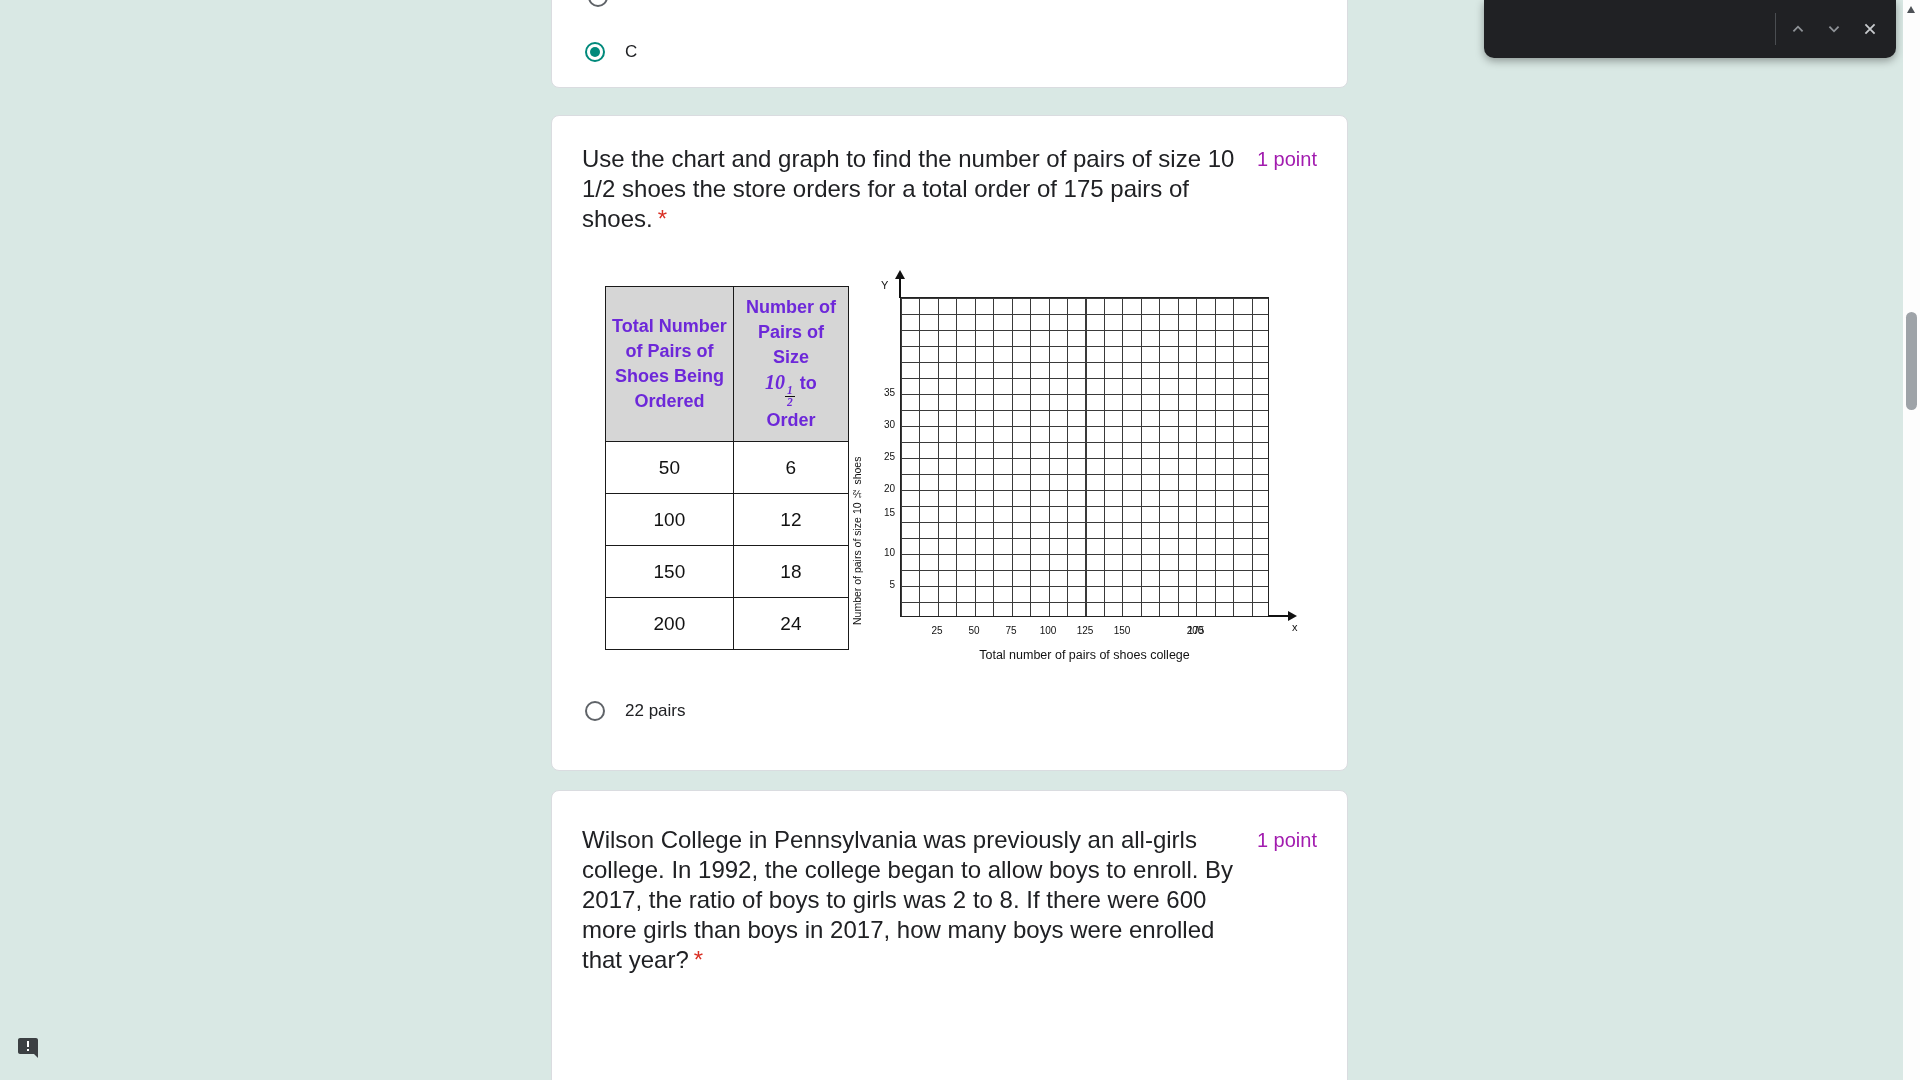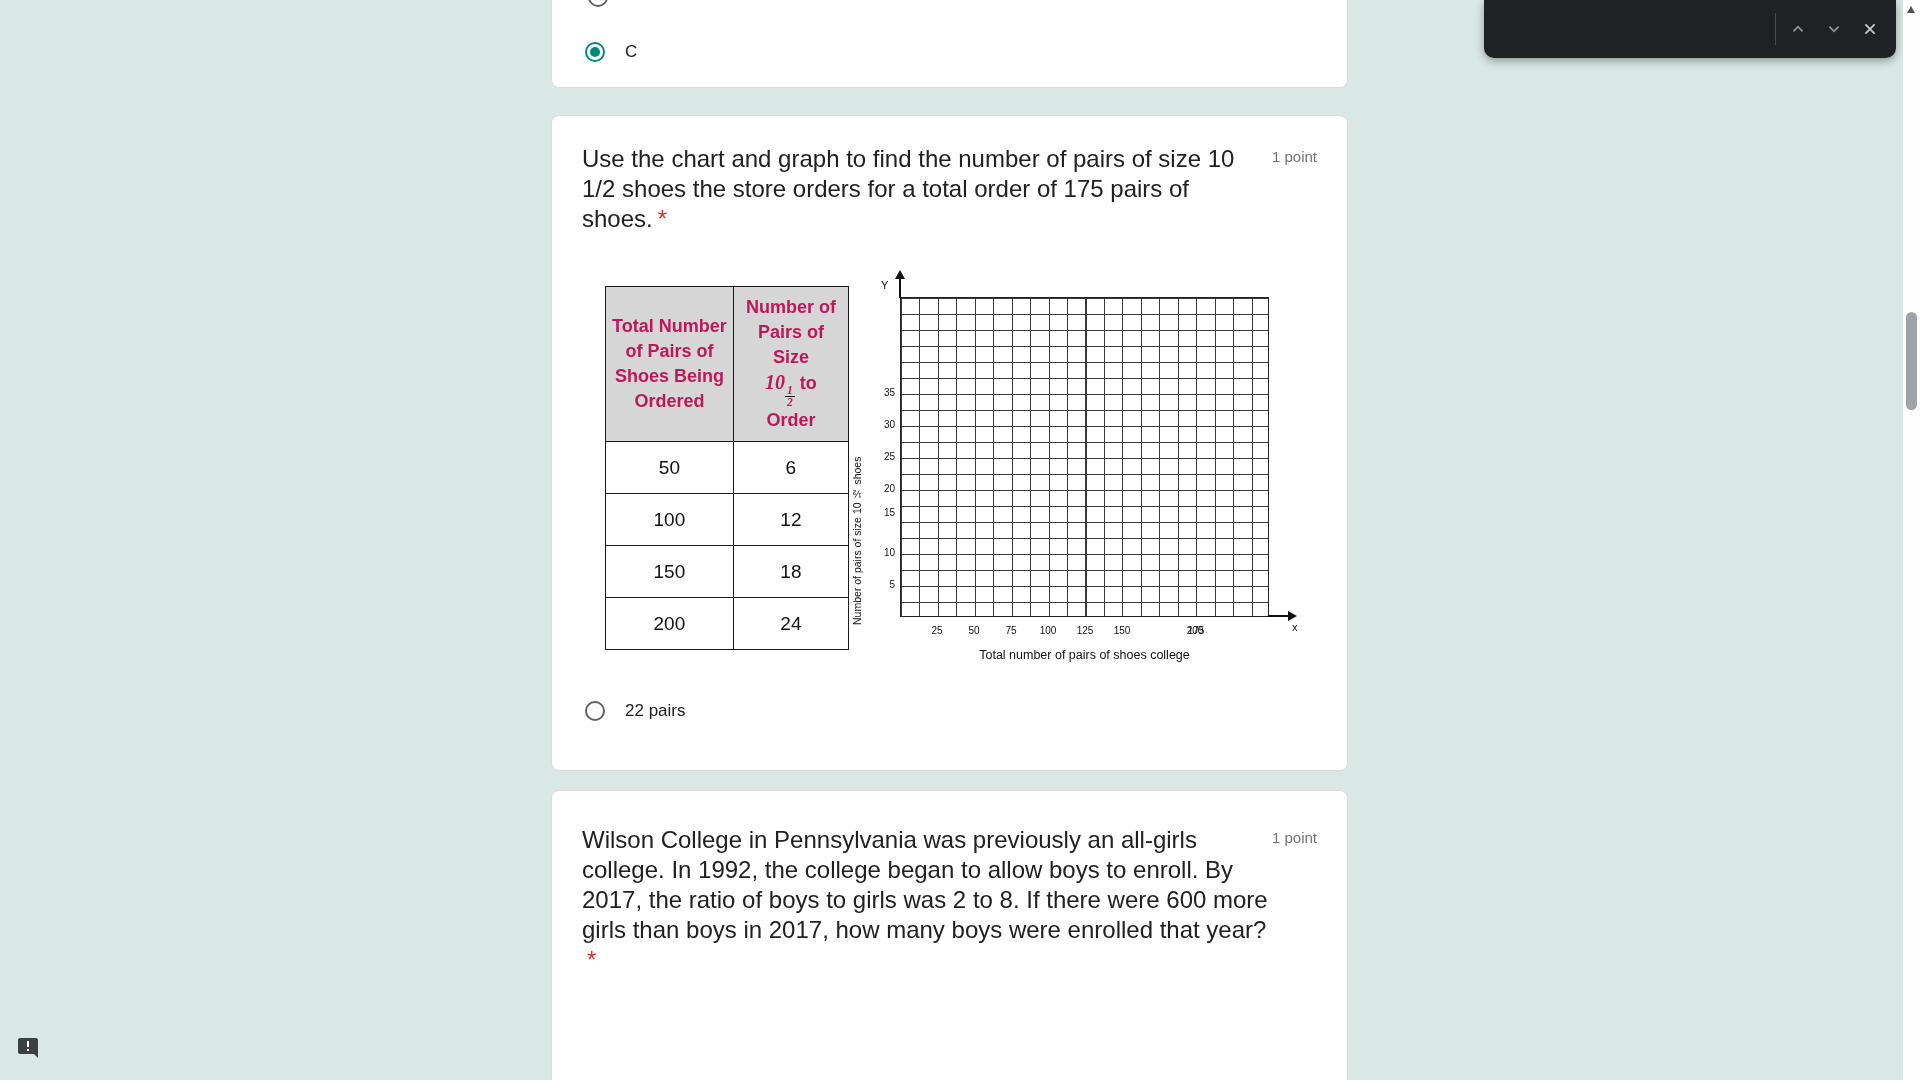--- a/index.html
+++ b/index.html
@@ -13,21 +13,21 @@
   .card{
     background:#fff; border:1px solid #dadce0; border-radius:8px;
     position:relative;
   }
   .card-first{ margin-top:-100px; height:188px; margin-bottom:27px; }
   .card-q{ padding:28px 30px 30px; margin-bottom:19px; }
 
   
   .q-head{ display:flex; align-items:flex-start; }
   .q-title{ width:690px; font-size:24px; line-height:30px; color:#202124; }
-  .q-points{ margin-left:auto; font-size:15px; color:#737373; white-space:nowrap; padding-top:4px; }
+  .q-points{ margin-left:auto; font-size:20px; color:#a21caf; white-space:nowrap; padding-top:4px; }
   .req{ color:#d93025; margin-left:5px; }
 
   
   .options{ margin-top:18px; }
   .option-row{ display:flex; align-items:center; height:41px; margin-bottom:9px; }
   .radio{
     width:20px; height:20px; border:2px solid #5f6368; border-radius:50%;
     margin-left:3px; flex:none; position:relative; background:#fff;
   }
   .radio.checked{ border-color:#00897b; }
@@ -37,21 +37,21 @@
   }
   .option-label{ margin-left:20px; font-size:17px; color:#202124; }
 
   
   .image-row{ display:flex; margin-top:36px; }
 
   table.shoe-table{ border-collapse:collapse; margin-left:23px; margin-top:16px; height:fit-content; }
   .shoe-table th, .shoe-table td{ border:1.6px solid #1a1a1a; text-align:center; vertical-align:middle; }
   .shoe-table th{
     background:#d6d6d6; font-size:18px; line-height:25px; font-weight:bold;
-    color:#be185d; padding:8px 6px; height:150px;
+    color:#6d28d9; padding:8px 6px; height:150px;
   }
   .shoe-table th.col1{ width:142px; }
   .shoe-table th.col2{ width:126px; }
   .shoe-table td{ font-size:19px; height:52px; color:#111; background:#fff; }
   .mathline{ font-family:"Liberation Serif", serif; font-style:italic; font-weight:bold; font-size:20px; }
   .frac{
     display:inline-flex; flex-direction:column; vertical-align:-5px;
     font-size:11.5px; line-height:11px; font-weight:bold; text-align:center;
     font-family:"Liberation Serif", serif; font-style:italic;
   }

